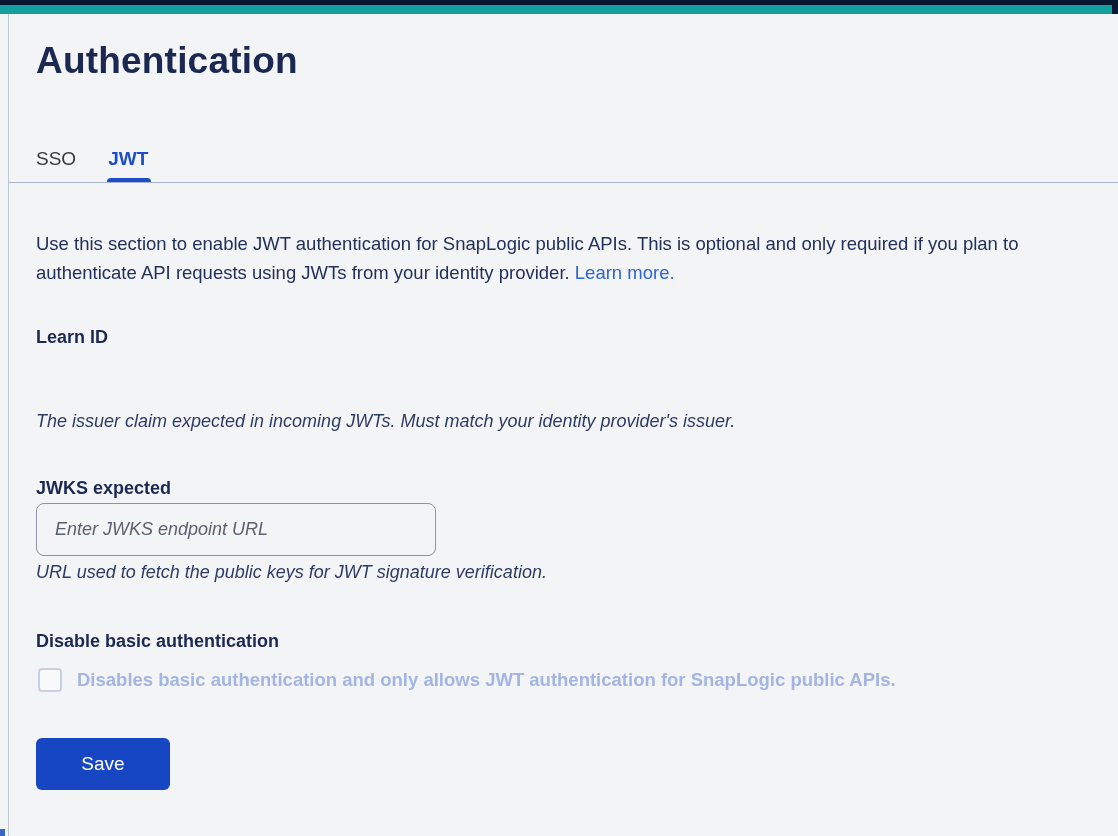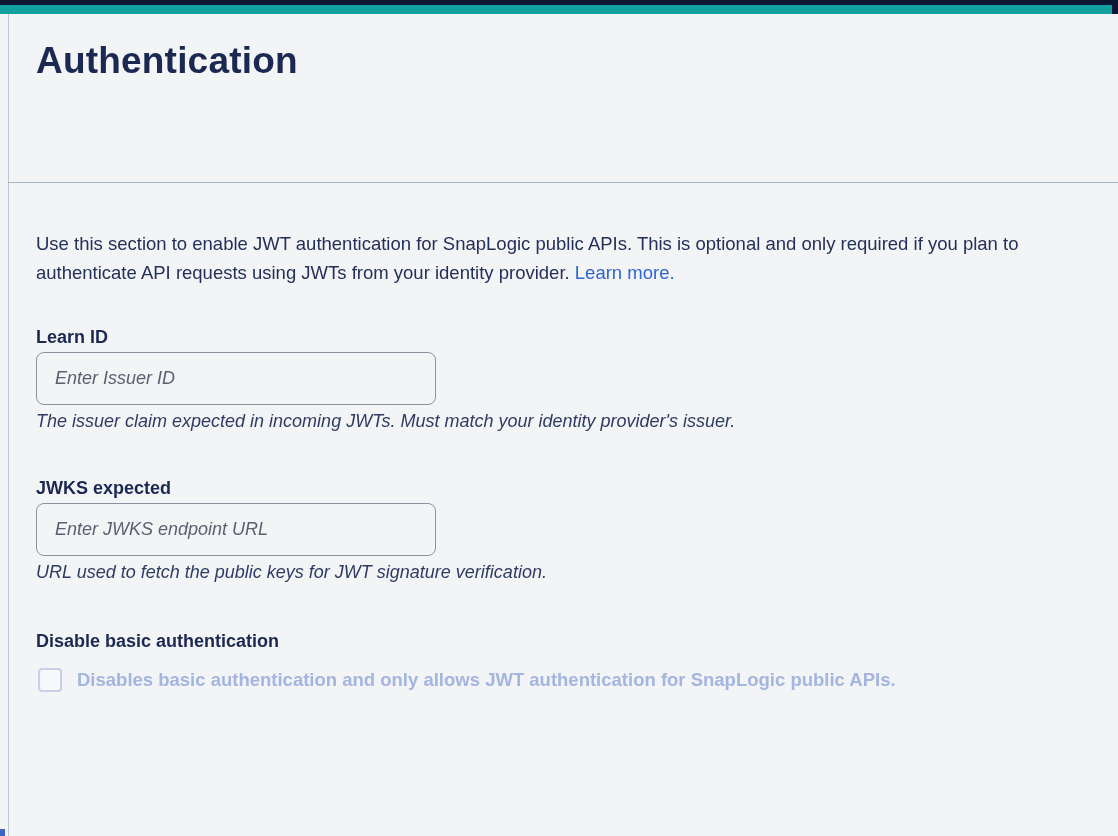--- a/index.html
+++ b/index.html
@@ -151,34 +151,43 @@
 
 <div class="topbar">
   <div class="topbar-teal"></div>
 </div>
 <div class="left-border"></div>
 
 <div class="content">
 
   <h1 class="page-title">Authentication</h1>
 
+  <div class="tabs">
+    <div class="tab">
+      <span>SSO</span>
+    </div>
+    <div class="tab active">
+      <span>JWT</span>
+      <div class="tab-underline"></div>
+    </div>
+  </div>
   <div class="tabs-divider"></div>
 
   <p class="description"><span>Use this section to enable JWT authentication for SnapLogic public APIs. This is optional and only required if you plan to authenticate API requests using JWTs from your identity provider. </span><a class="learn-more" href="#">Learn more.</a></p>
 
   <div class="field-label label-issuer">Learn ID</div>
-  <input class="text-input input-issuer" type="text" placeholder="Enter Issuer ID" style="">
   <div class="helper-text helper-issuer">The issuer claim expected in incoming JWTs. Must match your identity provider's issuer.</div>
 
   <div class="field-label label-jwks">JWKS expected</div>
   <input class="text-input input-jwks" type="text" placeholder="Enter JWKS endpoint URL" style="">
   <div class="helper-text helper-jwks">URL used to fetch the public keys for JWT signature verification.</div>
 
   <div class="field-label label-disable">Disable basic authentication</div>
   <div class="checkbox-row">
     <div class="checkbox" role="checkbox" aria-checked="false"></div>
     <div class="checkbox-label">Disables basic authentication and only allows JWT authentication for SnapLogic public APIs.</div>
   </div>
 
+  <button class="save-button">Save</button>
 
 </div>
 
 <div class="bottom-sliver"></div>
 
 </body></html>

